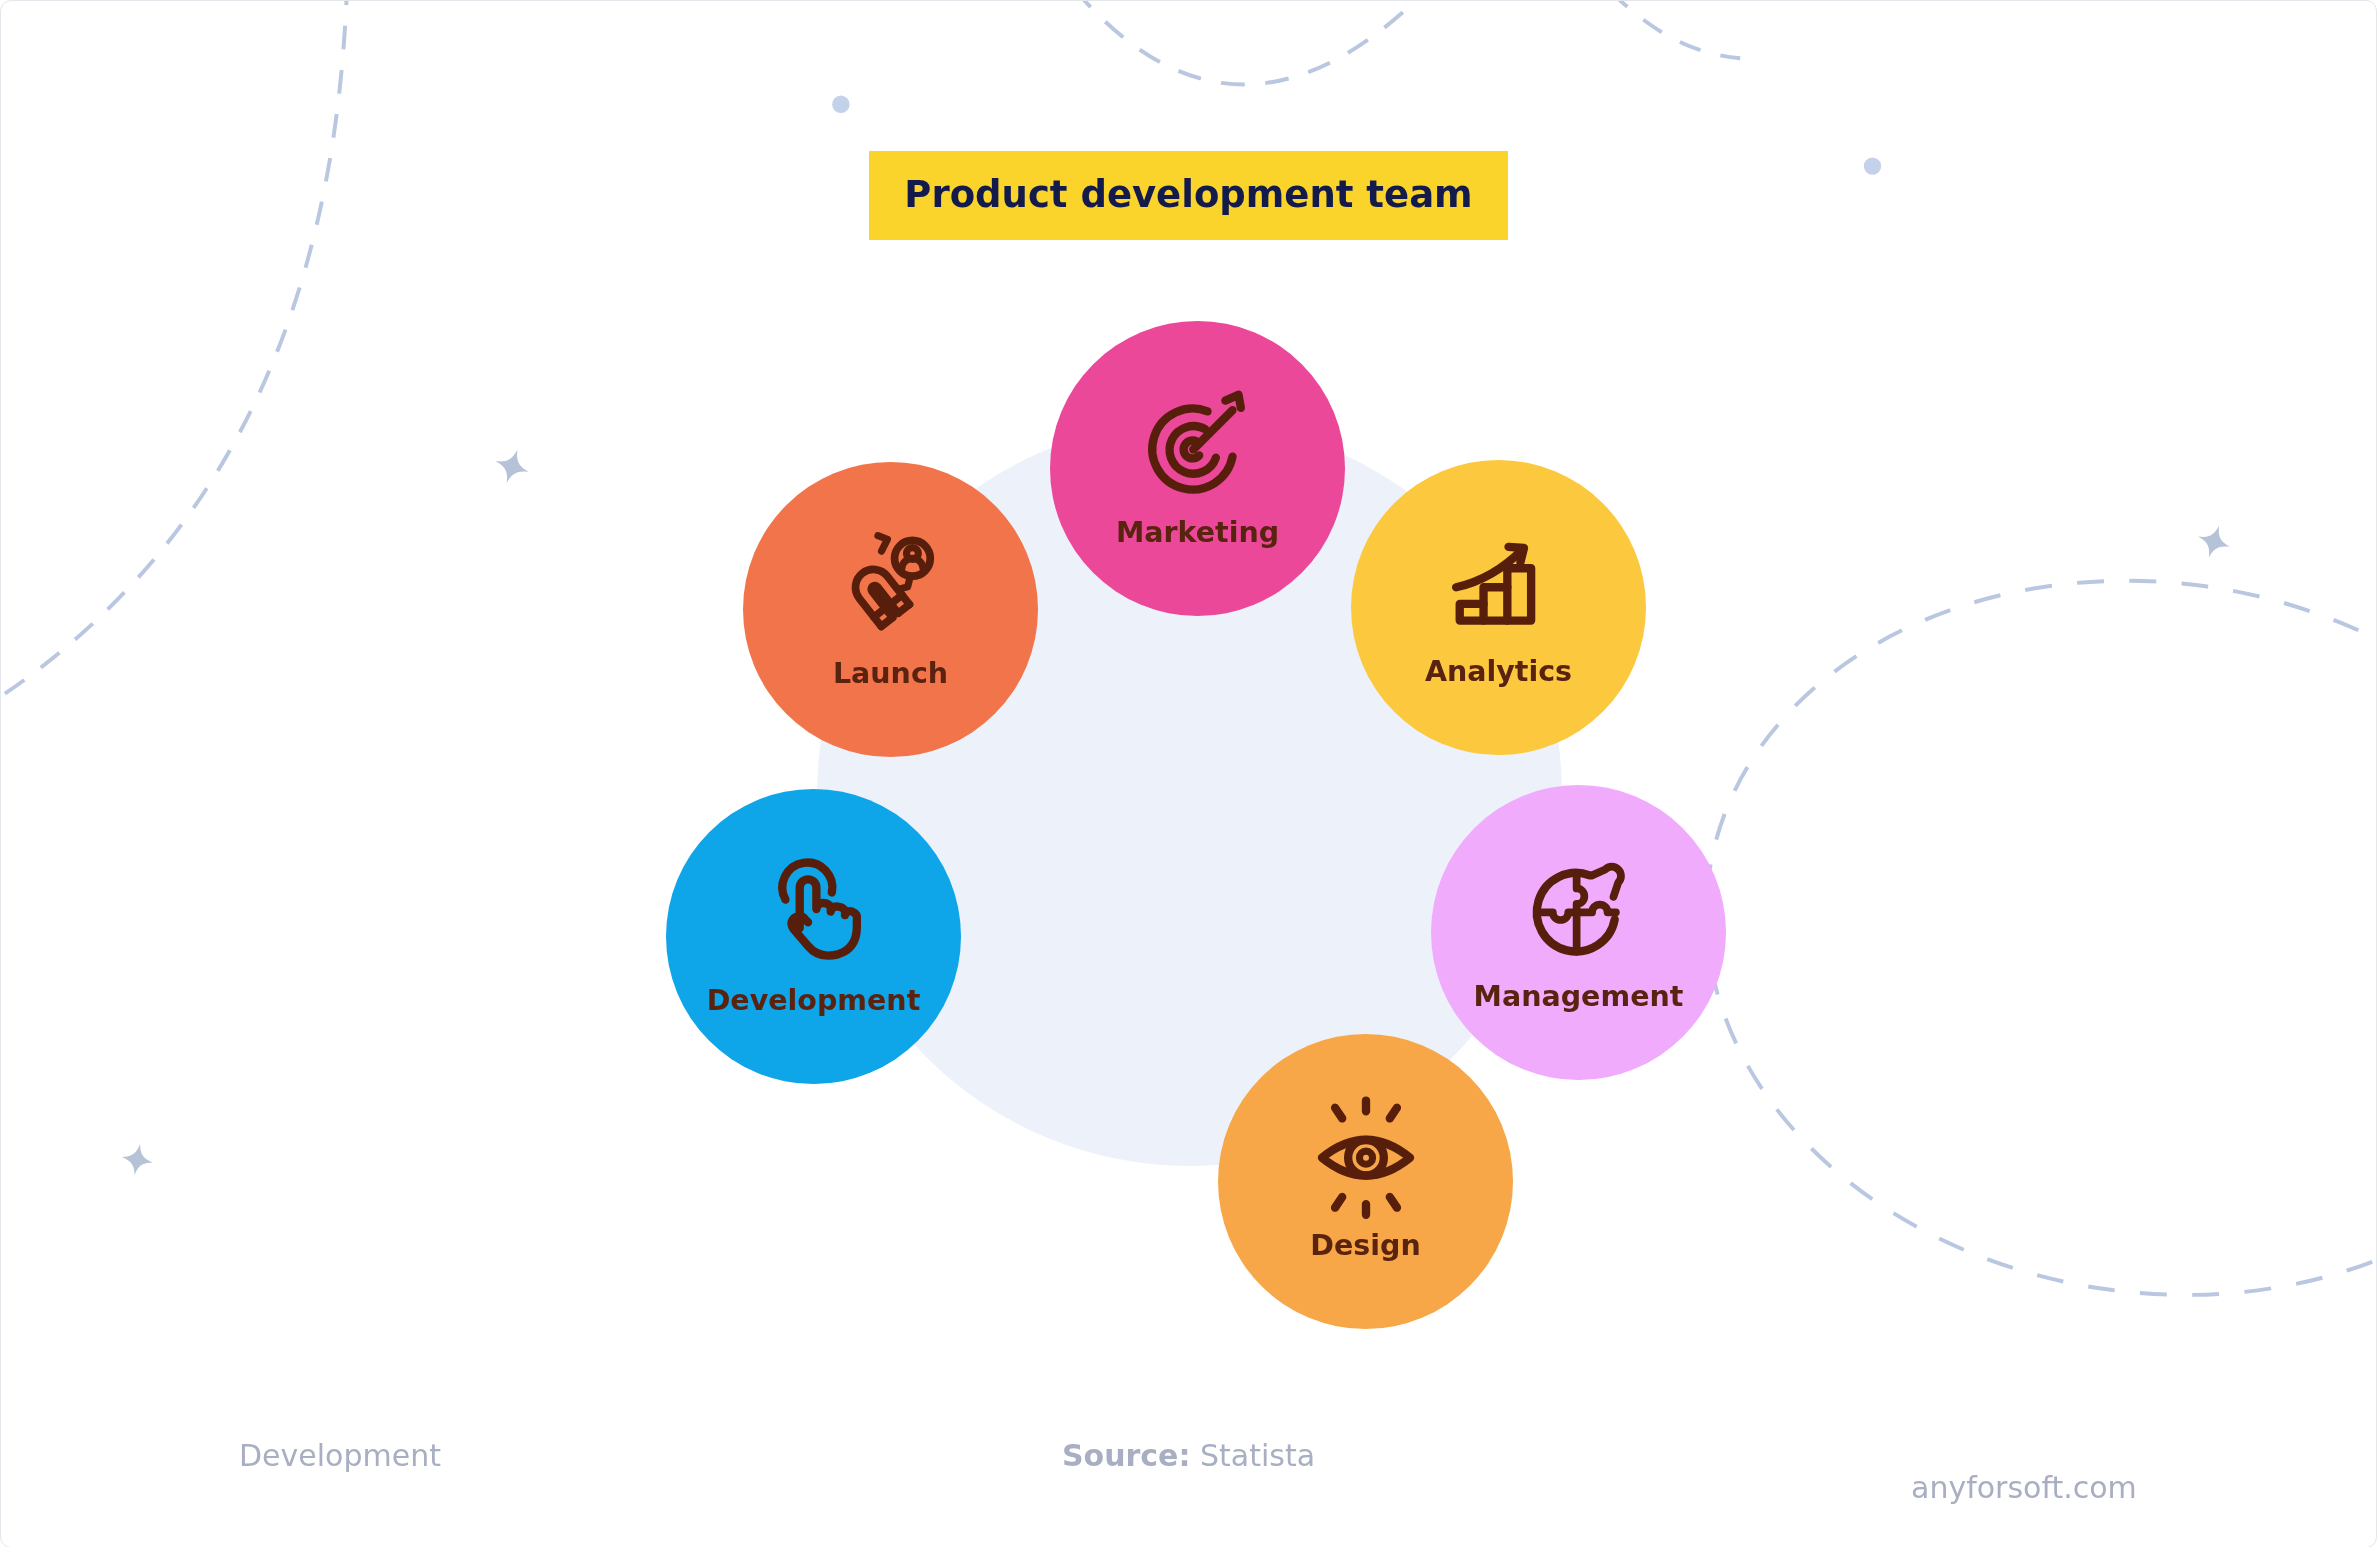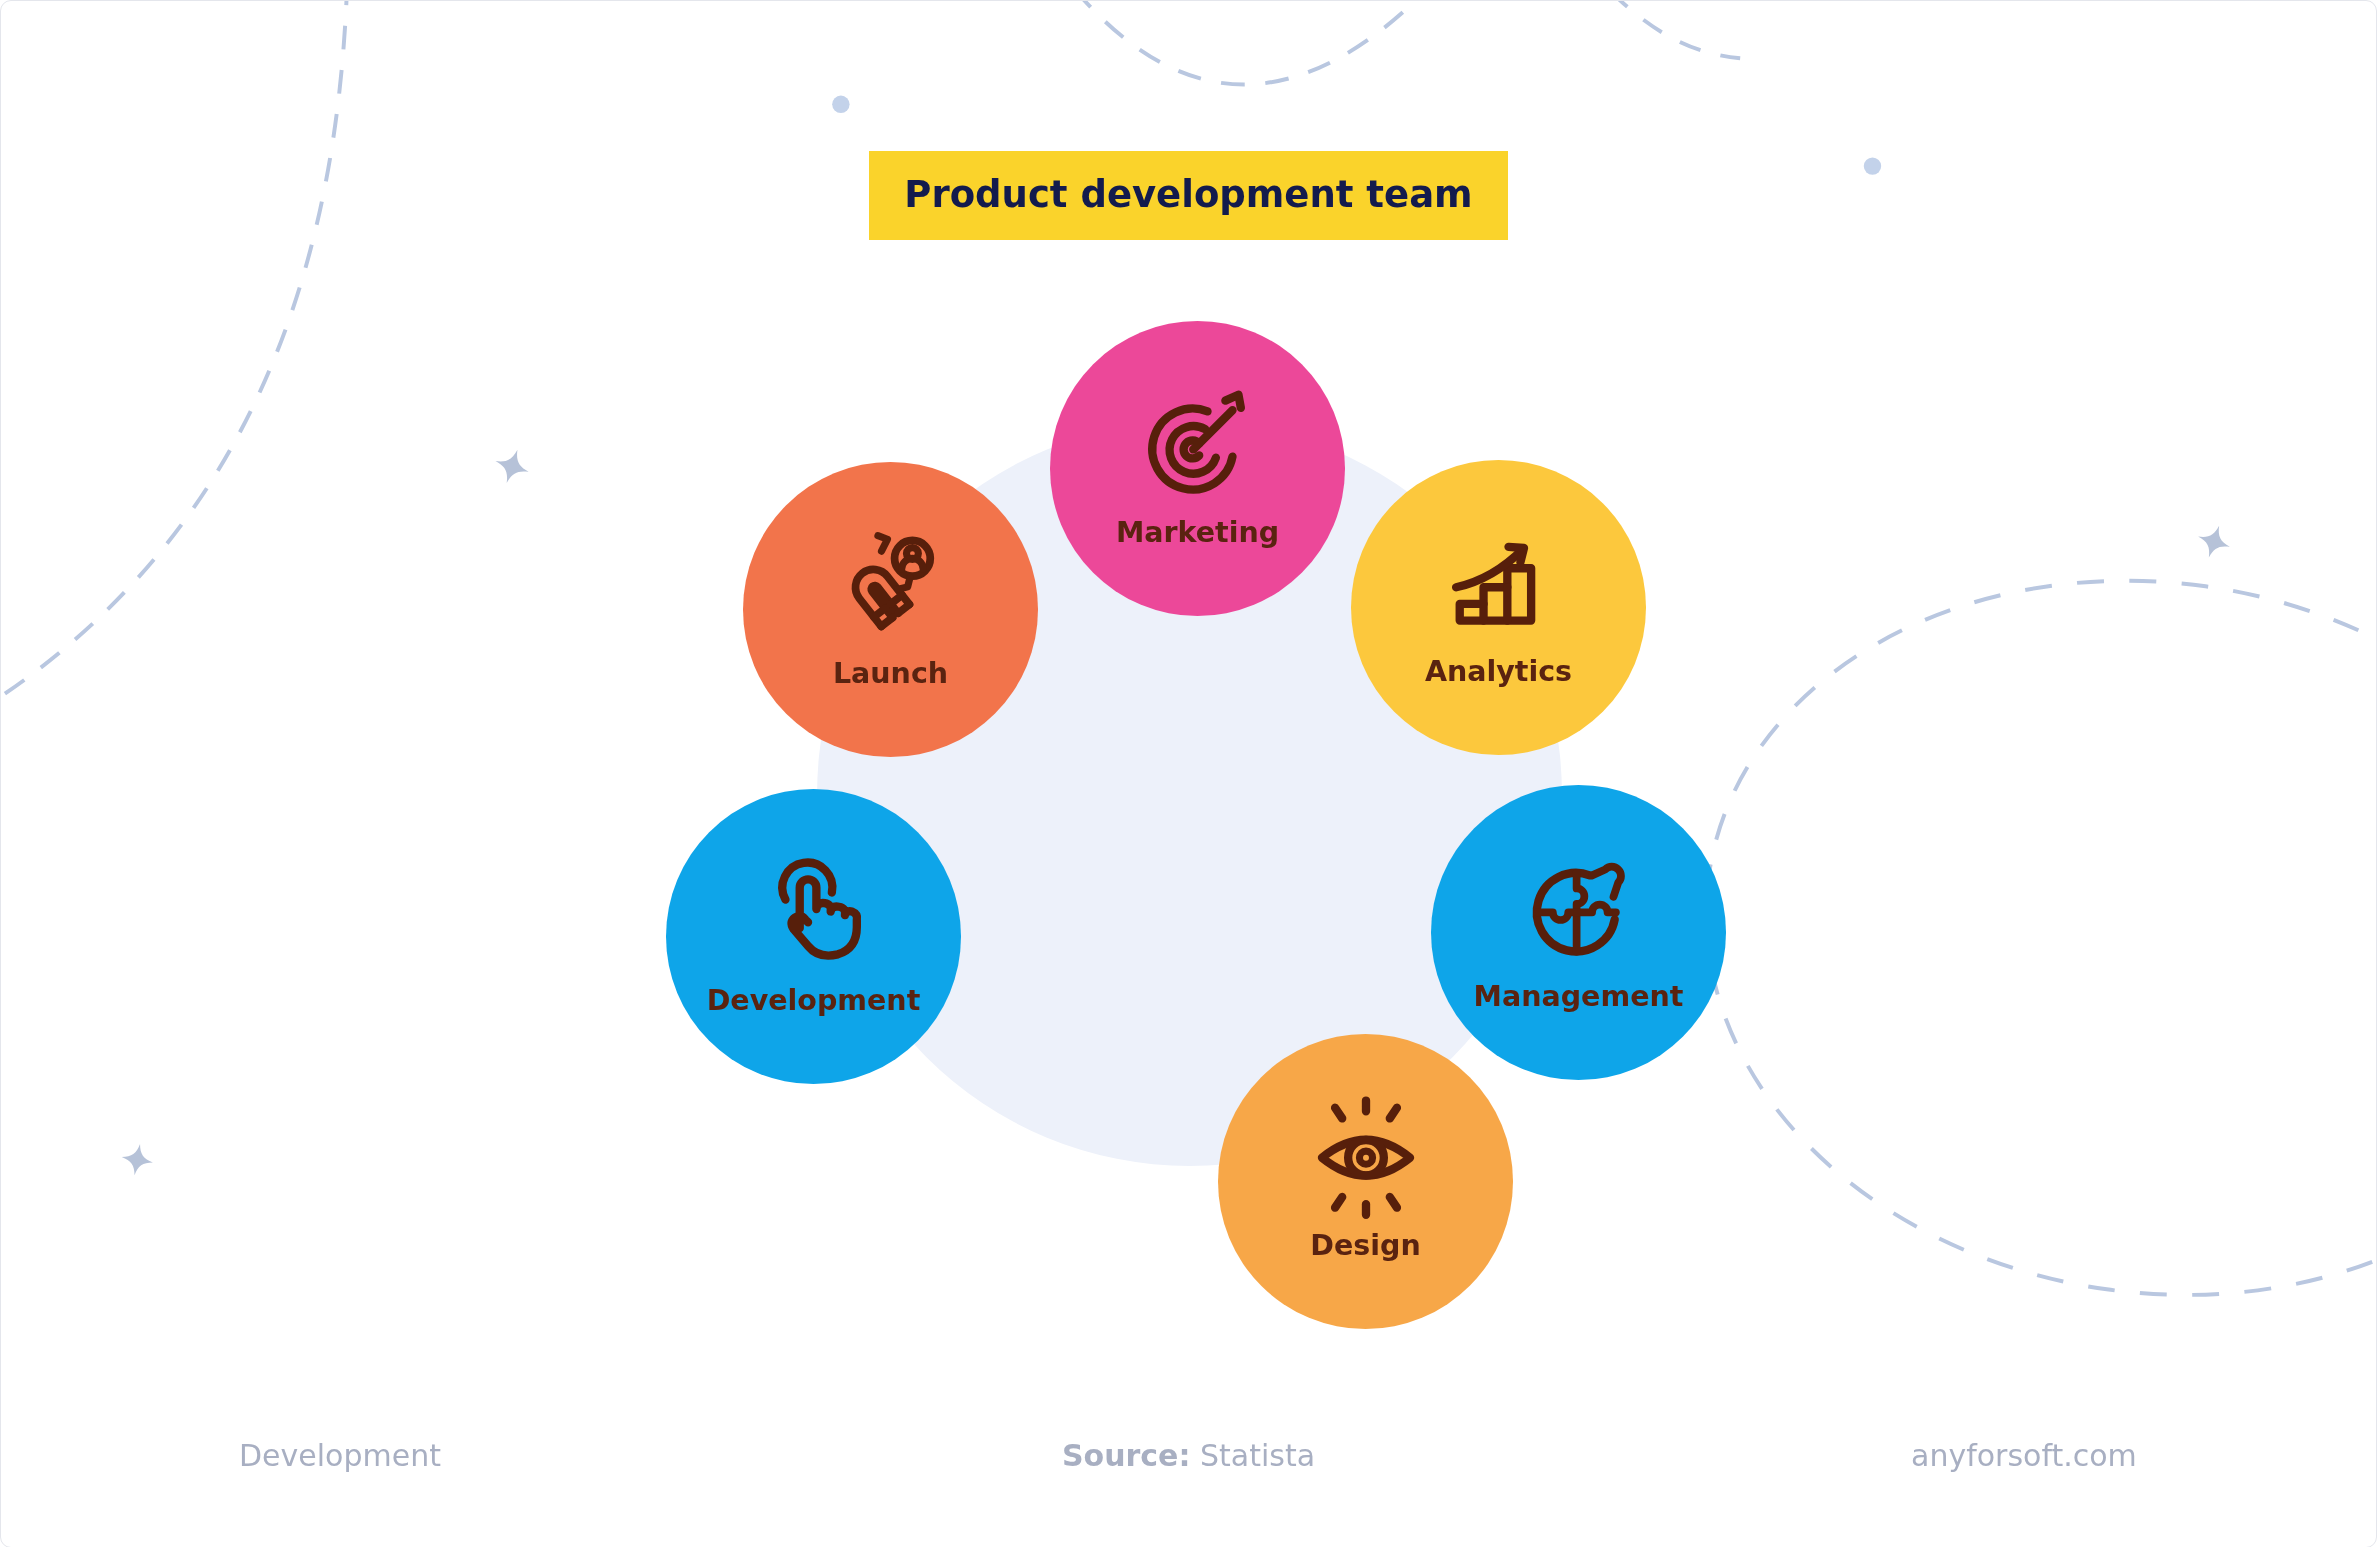--- a/index.html
+++ b/index.html
@@ -26,21 +26,21 @@
   .b-analytics  {left:1350px;top:459px;}
   .b-development{left:665px; top:788px;}
   .b-management {left:1430px;top:784px;}
   .b-testing    {left:875px;top:1033px;}
   .b-design     {left:1217px;top:1033px;}
 
   .footer-left,.footer-center,.footer-right{position:absolute;color:var(--footer);font-size:30px;line-height:38px;}
   .footer-left{left:238px;top:1436px;font-weight:500;}
   .footer-center{left:0;width:100%;text-align:center;top:1436px;}
   .footer-center .src-b{font-weight:600;}
-  .footer-right{left:1910px;top:1436px;text-align:center;}
+  .footer-right{left:1910px;top:1468px;text-align:center;}
 </style>
 </head>
 <body>
 
 <div class="frame">
 
   <svg class="decor" viewBox="0 0 3000 1953">
     <circle class="decor-blob" cx="1500" cy="1000" r="470"></circle>
     <path class="decor-dash" d="M437 -25 C426 300 335 670 -35 900" stroke-dasharray="30 26"></path>
     <path class="decor-dash" d="M1355 -15 Q1560 225 1800 -15" stroke-dasharray="30 26"></path>
@@ -96,21 +96,21 @@
   </div>
 
   <div class="bubble b-development" style="background: #0ea5e9;">
     <svg class="icon" viewBox="0 0 100 100">
       <path d="M26 40 A21 21 0 1 1 65 34"></path>
       <path d="M38 64 L38 30 A7 7 0 0 1 52 30 L52 48 Q53 42 59 43 Q65 44 64 50 Q65 45 71 46 Q77 47 76 53 Q77 49 82 50 Q87 52 86 57 L86 63 Q86 81 70 86 Q54 90 45 79 L33 65 Q29 59 34 55 Q39 52 43 57 L45 59"></path>
     </svg>
     <div class="bubble-label">Development</div>
   </div>
 
-  <div class="bubble b-management" style="background: #0ea5e9;">
+  <div class="bubble b-management" style="background: #f0abfc;">
     <svg class="icon" viewBox="0 0 100 100">
       <path d="M59 23 A33 33 0 1 0 80 60"></path>
       <path d="M61 23 L72 18 A7 7 0 1 1 83 29 L79 41" style="stroke-width:6.5"></path>
       <path d="M48 21 V34 A6.5 6.5 0 1 1 48 47 V87" style="stroke-width:6.5"></path>
       <path d="M15 54 H28 A6.5 6.5 0 1 0 41 54 H61 A6.5 6.5 0 1 1 74 54 H81" style="stroke-width:6.5"></path>
     </svg>
     <div class="bubble-label">Management</div>
   </div>
 
 

